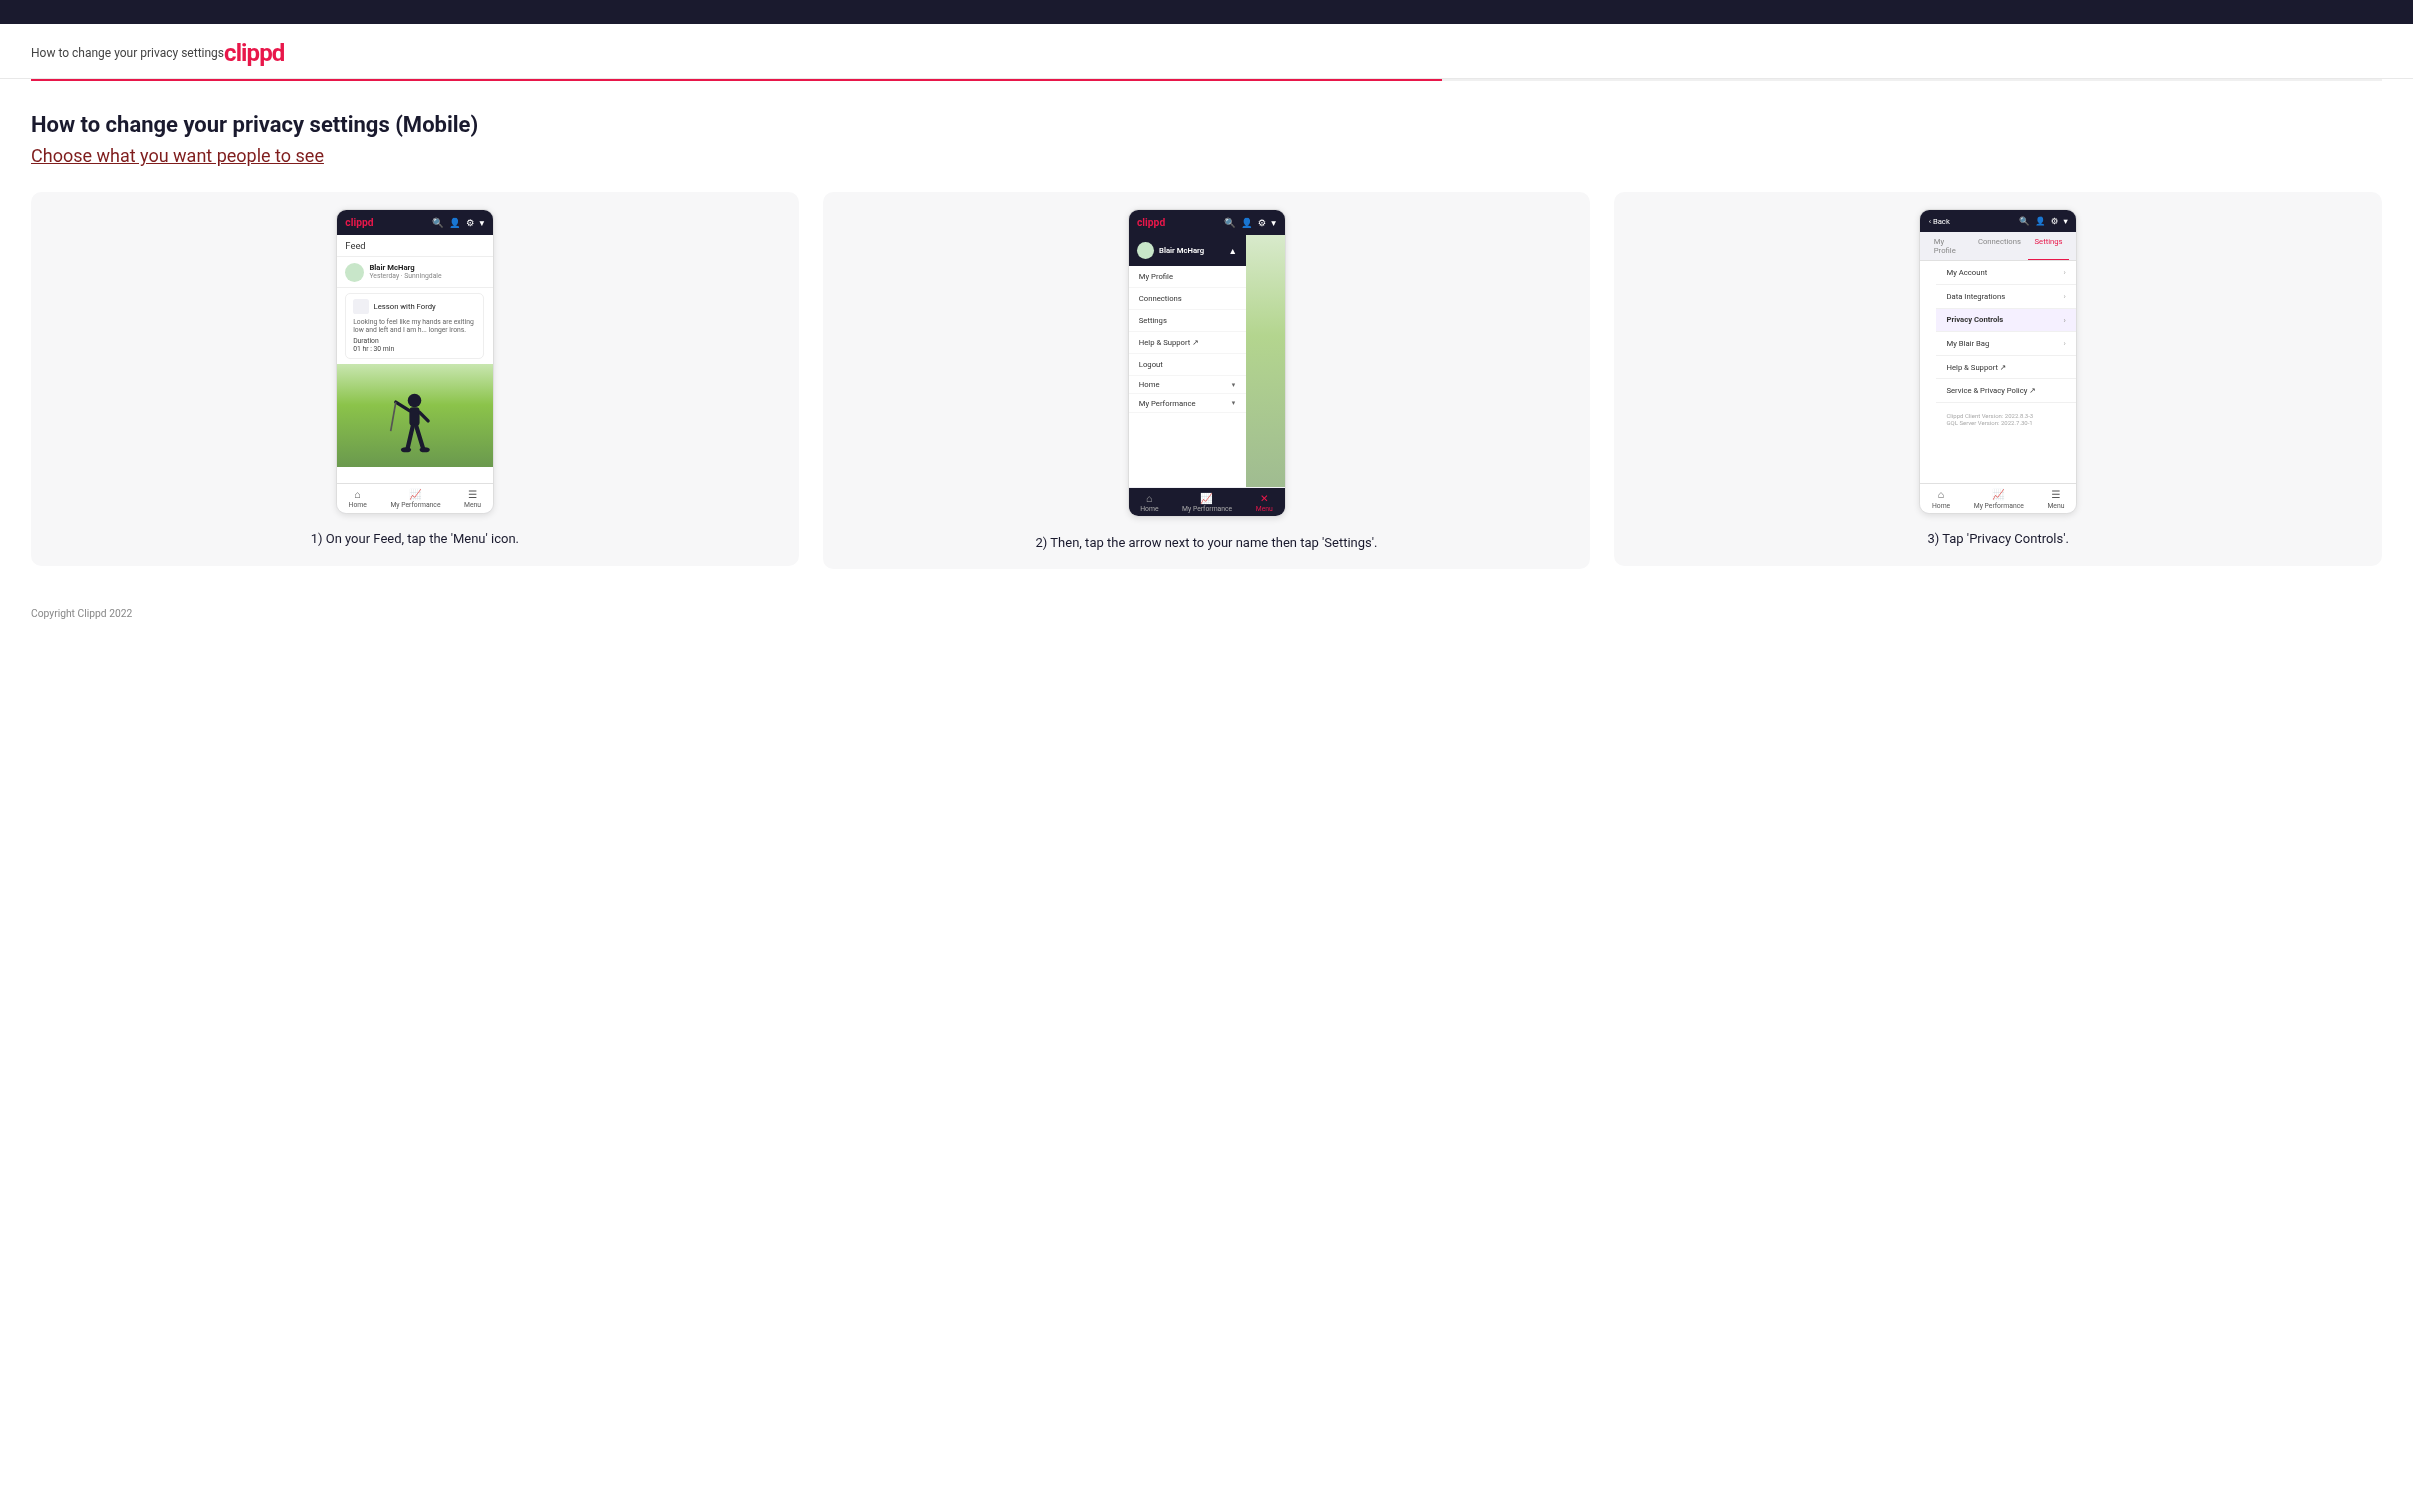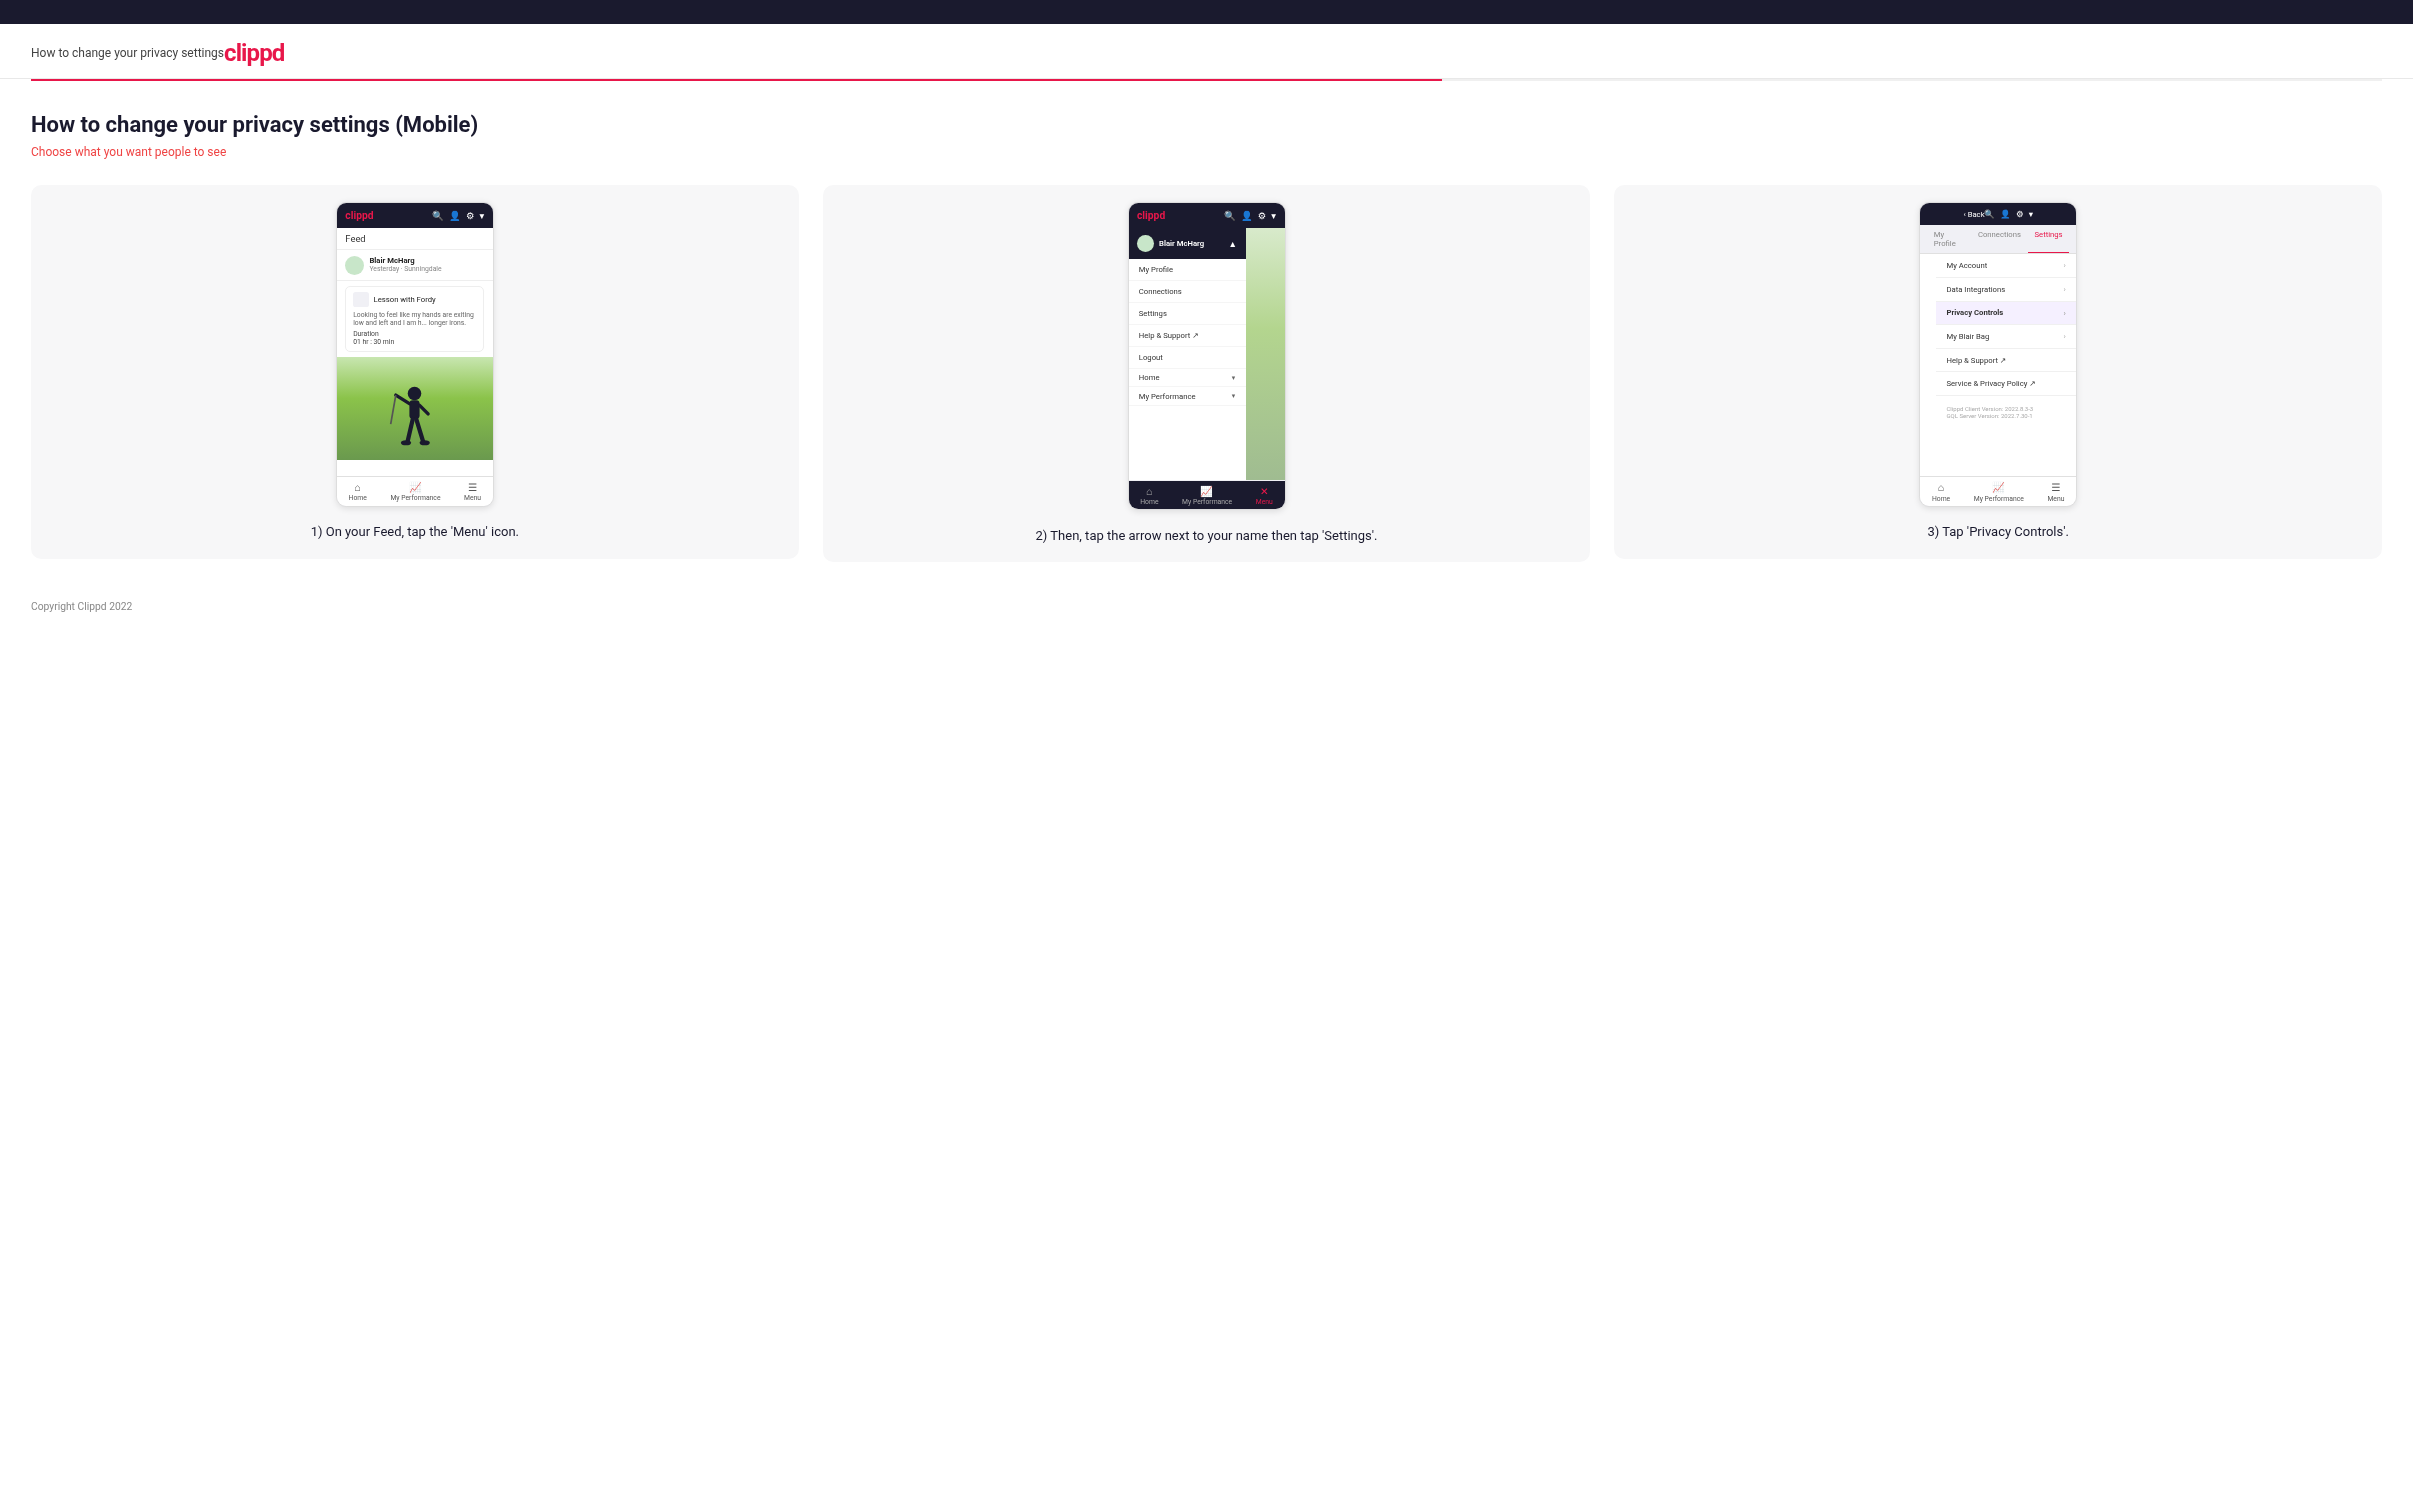--- a/index.html
+++ b/index.html
@@ -37,23 +37,24 @@
     .main-content {
       padding: 31px 31px 20.5px 31px;
     }
     .page-heading {
       font-size: 22px;
       font-weight: 700;
       color: #1a1a2e;
       margin-bottom: 8px;
     }
     .page-subheading {
-      font-size: 12px;
-      color: #ef4444;
+      font-size: 18px;
+      color: #7f1d1d;
       margin-bottom: 26px;
+      text-decoration: underline;
     }
     .steps-container {
       display: flex;
       gap: 24px;
       align-items: flex-start;
     }
     .step-card {
       flex: 1;
       background: #f7f7f8;
       border-radius: 10.3px;
@@ -240,21 +241,21 @@
       font-size: 6.8px;
       color: #aaa;
     }
     .phone2-bottom-item.close { color: #e8174a; }
 
     
     .phone3-back-bar {
       background: #1a1a2e;
       display: flex;
       align-items: center;
-      justify-content: center;
+      justify-content: space-between;
       padding: 6px 8.5px;
     }
     .phone3-back-btn {
       color: #fff;
       font-size: 7.7px;
       display: flex;
       align-items: center;
       gap: 2.6px;
     }
     .phone3-nav-icons {

